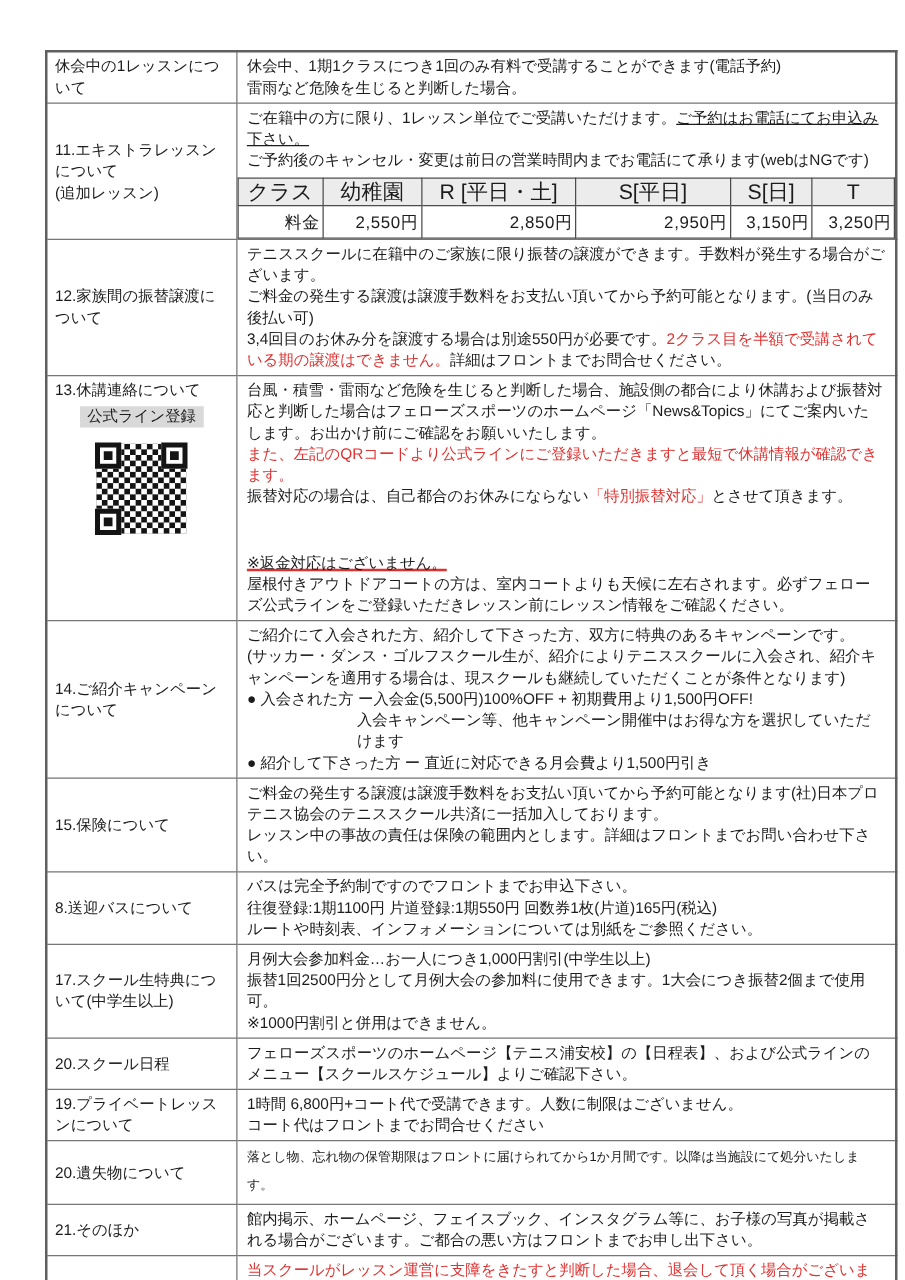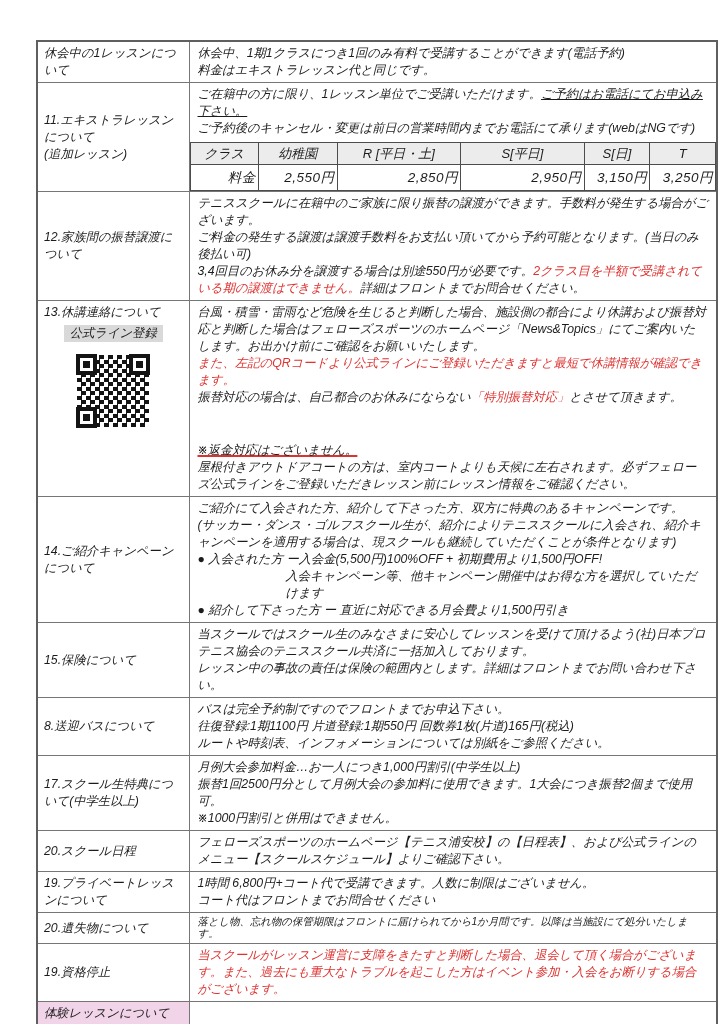--- a/index.html
+++ b/index.html
@@ -10,34 +10,34 @@
     background:#ffffff; overflow:hidden;
     font-family:"Liberation Sans","DejaVu Sans",sans-serif;
     color:#1c1c1c;
   }
   table.main {
     position:absolute; left:36px; top:40px; width:682px;
     border-collapse:collapse; table-layout:fixed;
   }
   table.main, table.main td { border:1px solid #767676; }
   table.main { border:2px solid #5f5f5f; }
-  td { vertical-align:middle; font-size:12.3px; line-height:17px; padding:3px 8px;font-style:italic; }
+  td { vertical-align:middle; font-size:12.3px; line-height:17px; padding:3px 8px; }
   td.lbl { width:150px; padding:3px 6px; }
   td.top { vertical-align:top; }
   p { margin:0; }
   .indent { padding-left:88px; }
-  .small { font-size:10.4px; line-height:12px; }
+  .small { font-size:10.4px; line-height:22px; }
   .red { color:#dd3230; }
   .u { text-decoration:underline; }
   .ru { text-decoration:underline; text-decoration-color:#dd3230; text-decoration-thickness:1.5px;margin-top:36px; }
   .pink { background:#f2d4e9; }
   
   table.price { border-collapse:collapse; width:calc(100% + 16px); margin:5px -8px -3px -8px; table-layout:fixed; }
   table.price td { border:1px solid #4c4c4c; text-align:center; padding:2px 2px; }
-  tr.phead td { background:#ececec; font-size:13px; height:20px; }
+  tr.phead td { background:#ececec; font-size:17px; height:20px; }
   tr.pval td  { background:#ffffff; font-size:13.5px; height:26px; letter-spacing:0.5px;text-align:right; }
   
   .sublabel { display:inline-block; background:#d9d9d9; padding:0 6px; margin:4px 0 2px 0; }
   .lbl-center { text-align:center; }
   
   .qr { position:relative; width:84px; height:84px; margin:5px auto 3px auto; background:#ffffff; border:5px solid #ffffff; }
   .qr-pattern { position:absolute; inset:1px; background:repeating-conic-gradient(#141414 0% 25%, #ffffff 0% 50%) 0 0 / 9px 9px; }
   .finder { position:absolute; width:21px; height:21px; border:4px solid #141414; background:#ffffff; }
   .finder::after { content:""; position:absolute; inset:3px; background:#141414; }
   .f-tl { top:0; left:0; }
@@ -52,21 +52,21 @@
     <colgroup>
         <col style="width:152px">
         <col>
       </colgroup>
 
     <tbody>
         <tr>
       <td class="lbl top">休会中の1レッスンについて</td>
       <td>
         <p>休会中、1期1クラスにつき1回のみ有料で受講することができます(電話予約)</p>
-        <p>料金はエキストラレッスン代と同じです。</p>
+        <p>雷雨など危険を生じると判断した場合。</p>
       </td>
     </tr>
 
     <tr>
       <td class="lbl">
         <p>11.エキストラレッスンについて</p>
         <p>(追加レッスン)</p>
       </td>
       <td>
         <p><span>ご在籍中の方に限り、1レッスン単位でご受講いただけます。</span><span class="u">ご予約はお電話にてお申込み下さい。</span></p>
@@ -138,21 +138,21 @@
         <p>(サッカー・ダンス・ゴルフスクール生が、紹介によりテニススクールに入会され、紹介キャンペーンを適用する場合は、現スクールも継続していただくことが条件となります)</p>
         <p>● 入会された方 ー入会金(5,500円)100%OFF + 初期費用より1,500円OFF!</p>
         <p class="indent">入会キャンペーン等、他キャンペーン開催中はお得な方を選択していただけます</p>
         <p>● 紹介して下さった方 ー 直近に対応できる月会費より1,500円引き</p>
       </td>
     </tr>
 
     <tr>
       <td class="lbl">15.保険について</td>
       <td>
-        <p>当スクールではスクール生のみなさまに安心してレッスンを受けて頂けるよう(社)日本プロテニス協会のテニススクール共済に一括加入しております。</p>
+        <p>ご料金の発生する譲渡は譲渡手数料をお支払い頂いてから予約可能となります(社)日本プロテニス協会のテニススクール共済に一括加入しております。</p>
         <p>レッスン中の事故の責任は保険の範囲内とします。詳細はフロントまでお問い合わせ下さい。</p>
       </td>
     </tr>
 
     <tr>
       <td class="lbl">8.送迎バスについて</td>
       <td>
         <p>バスは完全予約制ですのでフロントまでお申込下さい。</p>
         <p>往復登録:1期1100円 片道登録:1期550円 回数券1枚(片道)165円(税込)</p>
         <p>ルートや時刻表、インフォメーションについては別紙をご参照ください。</p>
@@ -183,20 +183,26 @@
       </td>
     </tr>
 
     <tr>
       <td class="lbl">20.遺失物について</td>
       <td>
         <p class="small">落とし物、忘れ物の保管期限はフロントに届けられてから1か月間です。以降は当施設にて処分いたします。</p>
       </td>
     </tr>
 
+    <tr>
+      <td class="lbl">21.そのほか</td>
+      <td>
+        <p>館内掲示、ホームページ、フェイスブック、インスタグラム等に、お子様の写真が掲載される場合がございます。ご都合の悪い方はフロントまでお申し出下さい。</p>
+      </td>
+    </tr>
 
     <tr>
       <td class="lbl">19.資格停止</td>
       <td>
         <p class="red">当スクールがレッスン運営に支障をきたすと判断した場合、退会して頂く場合がございます。また、過去にも重大なトラブルを起こした方はイベント参加・入会をお断りする場合がございます。</p>
       </td>
     </tr>
 
     <tr>
       <td class="lbl top pink">

